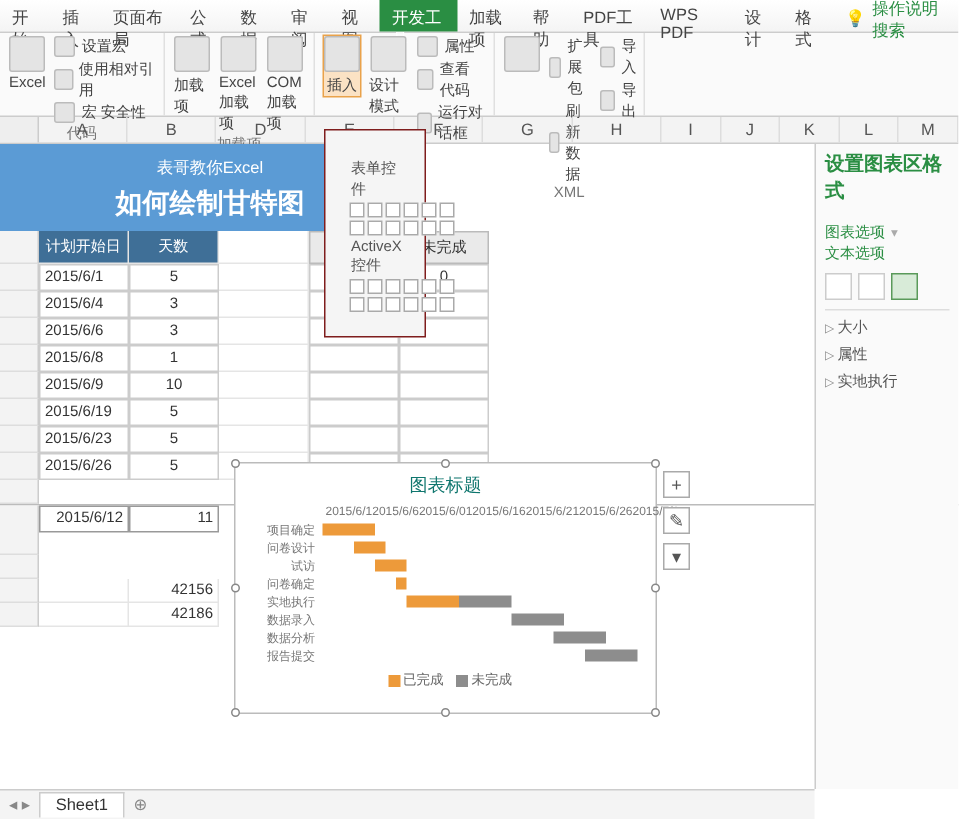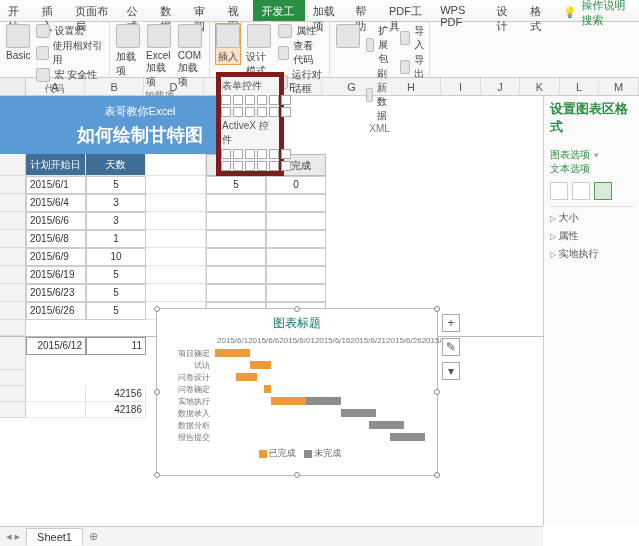--- a/index.html
+++ b/index.html
@@ -9,21 +9,21 @@
   .tab.active { background: #2a8e43; color: #fff; }
   .tab.search { color: #2a8e43; display: flex; align-items: center; gap: 4px; }
   .ribbon { display: flex; height: 56px; border-bottom: 1px solid #ccc; background: #fafafa; }
   .rg { border-right: 1px solid #e0e0e0; padding: 2px 6px; display: flex; flex-direction: column; justify-content: flex-start; }
   .rg-row { display: flex; gap: 6px; align-items: flex-start; }
   .rbtn { display: flex; flex-direction: column; align-items: center; font-size: 10px; color: #444; gap: 2px; cursor: pointer; }
   .rbtn.small { flex-direction: row; font-size: 10px; gap: 4px; align-items: center; }
   .icon24 { width: 24px; height: 24px; background: #e4e4e4; border: 1px solid #bbb; border-radius: 2px; }
   .icon14 { width: 14px; height: 14px; background: #e4e4e4; border: 1px solid #bbb; border-radius: 2px; display: inline-block; }
   .grp-label { text-align: center; font-size: 10px; color: #777; margin-top: auto; }
-  .formdrop { background: #f5f5f5; border: 5px solid #7f1d1d; position: absolute; left: 216px; top: 72px; width: 68px; z-index: 5; padding: 0; }
+  .formdrop { background: #f5f5f5; border: 1px solid #7f1d1d; position: absolute; left: 216px; top: 86px; width: 68px; z-index: 5; padding: 16px; }
   .formdrop .lbl { font-size: 10px; color: #555; margin: 2px 1px; }
   .formdrop .grid { display: grid; grid-template-columns: repeat(6,10px); gap: 2px; }
   .formdrop .cell { width: 10px; height: 10px; border: 1px solid #aaa; background: #fff; }
   .colhead { display: flex; height: 18px; background: #f3f3f3; border-bottom: 1px solid #ccc; font-size: 11px; color: #555; }
   .ch-corner { width: 26px; border-right: 1px solid #ccc; background: #eee; }
   .ch { width: 60px; text-align: center; border-right: 1px solid #ddd; line-height: 18px; }
   .sheet { position: relative; height: 430px; }
   .row { display: flex; height: 16px; }
   .rh { width: 26px; border-right: 1px solid #ccc; border-bottom: 1px solid #ddd; background: #f3f3f3; font-size: 10px; text-align: center; line-height: 16px; color: #666; }
   .cell { width: 60px; border-right: 1px solid #e5e5e5; border-bottom: 1px solid #e5e5e5; font-size: 10px; line-height: 16px; padding: 0 3px; text-align: center; color: #333; }
@@ -81,21 +81,21 @@
     <span>💡</span>
     <span>操作说明搜索</span>
   </div>
 </div>
 
 <div class="ribbon">
   <div class="rg" style="width:110px">
     <div class="rg-row">
       <div class="rbtn">
         <div class="icon24"></div>
-        <span>Basic</span>
+        <span>Excel</span>
       </div>
       <div style="display:flex;flex-direction:column;gap:1px">
         <div class="rbtn small">
             <span class="icon14"></span>
             <span>设置宏</span>
           </div>
         <div class="rbtn small">
             <span class="icon14"></span>
             <span>使用相对引用</span>
           </div>
@@ -373,31 +373,31 @@
       </div>
     <div class="bars" id="chart-bars">
         <div class="brow">
           <div class="blabel">项目确定</div>
           <div class="btrack">
             <div class="bar" style="left: 0px; width: 35px; background: rgb(237, 154, 58);"></div>
             <div class="bar" style="left: 35px; width: 0px; background: rgb(141, 141, 141);"></div>
           </div>
         </div>
         <div class="brow">
+          <div class="blabel">问卷设计</div>
+          <div class="btrack">
+            <div class="bar" style="left: 21px; width: 21px; background: rgb(237, 154, 58);"></div>
+            <div class="bar" style="left: 42px; width: 0px; background: rgb(141, 141, 141);"></div>
+          </div>
+        </div>
+        <div class="brow">
           <div class="blabel">试访</div>
           <div class="btrack">
             <div class="bar" style="left: 35px; width: 21px; background: rgb(237, 154, 58);"></div>
             <div class="bar" style="left: 56px; width: 0px; background: rgb(141, 141, 141);"></div>
-          </div>
-        </div>
-        <div class="brow">
-          <div class="blabel">问卷设计</div>
-          <div class="btrack">
-            <div class="bar" style="left: 21px; width: 21px; background: rgb(237, 154, 58);"></div>
-            <div class="bar" style="left: 42px; width: 0px; background: rgb(141, 141, 141);"></div>
           </div>
         </div>
         <div class="brow">
           <div class="blabel">问卷确定</div>
           <div class="btrack">
             <div class="bar" style="left: 49px; width: 7px; background: rgb(237, 154, 58);"></div>
             <div class="bar" style="left: 56px; width: 0px; background: rgb(141, 141, 141);"></div>
           </div>
         </div>
         <div class="brow">

